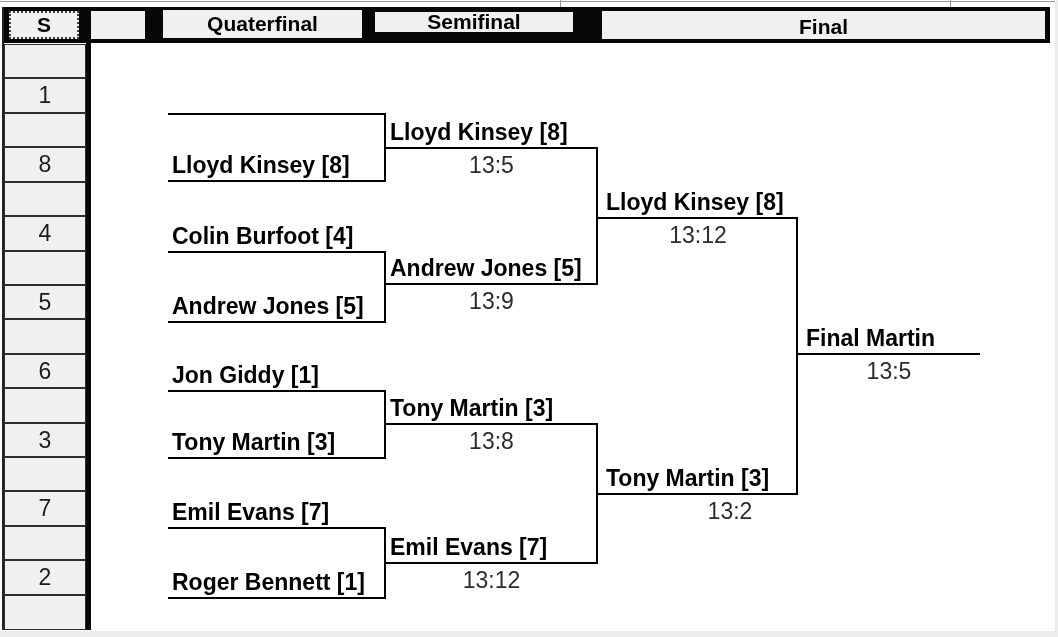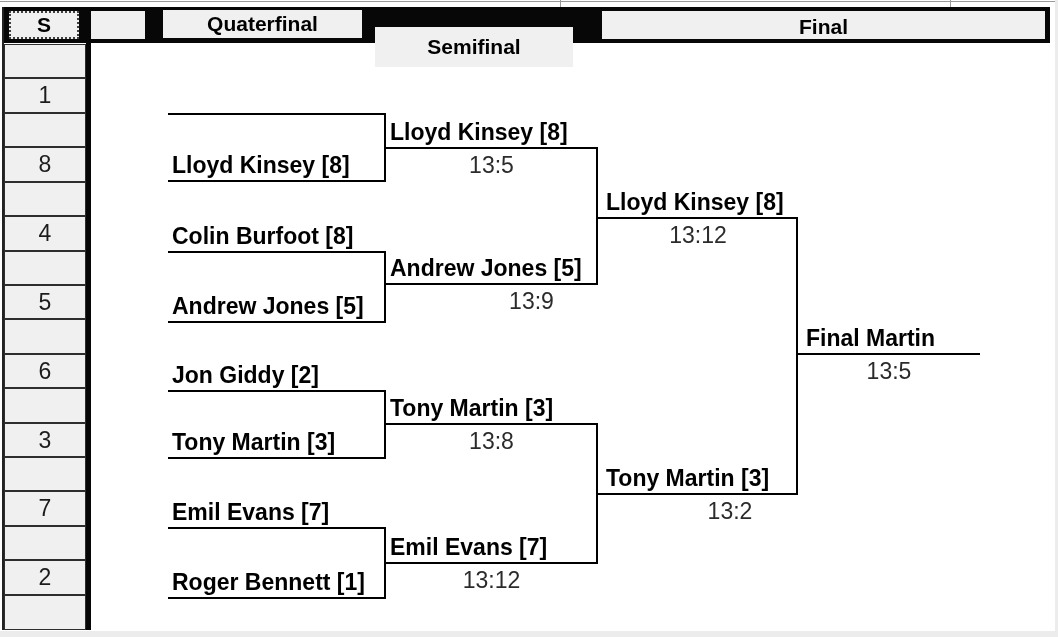--- a/index.html
+++ b/index.html
@@ -32,21 +32,21 @@
   <div class="edge" style="left:0;top:631px;width:1058px;height:6px;"></div>
 
   <div class="band" style="left:2px;top:7px;width:1048px;height:36px;"></div>
   <div class="hcell scell" style="left:9px;top:11px;width:70px;height:28px;">
     <span>S</span>
   </div>
   <div class="hcell" style="left:88px;top:11px;width:57px;height:28px;"></div>
   <div class="hcell" style="left:163px;top:0;width:199px;height:28px;margin-top:10px;">
     <span>Quaterfinal</span>
   </div>
-  <div class="hcell" style="left:375px;top:27px;width:198px;height:40px;">
+  <div class="hcell" style="left:375px;top:12px;width:198px;height:20px;">
     <span>Semifinal</span>
   </div>
   <div class="hcell" style="left:602px;top:11px;width:443px;height:28px;align-items:flex-end;">
     <span>Final</span>
   </div>
 
   <div class="strip" style="left:2px;top:7px;width:2px;height:623px;"></div>
   <div class="band" style="left:86px;top:7px;width:5px;height:623px;"></div>
 
   <div class="seed" style="top:44px;height:34px;"></div>
@@ -87,31 +87,31 @@
   <div class="vline" style="left:596px;top:147px;height:138px;"></div>
   <div class="vline" style="left:596px;top:423px;height:141px;"></div>
 
   <div class="hline" style="left:598px;top:217px;width:200px;"></div>
   <div class="hline" style="left:598px;top:493px;width:200px;"></div>
   <div class="vline" style="left:796px;top:217px;height:278px;"></div>
 
   <div class="hline" style="left:798px;top:353px;width:182px;"></div>
 
   <div class="pname" style="left:172px;top:152px;">Lloyd Kinsey [8]</div>
-  <div class="pname" style="left:172px;top:223px;">Colin Burfoot [8]</div>
+  <div class="pname" style="left:172px;top:223px;">Colin Burfoot [4]</div>
   <div class="pname" style="left:172px;top:293px;">Andrew Jones [5]</div>
-  <div class="pname" style="left:172px;top:362px;">Jon Giddy [2]</div>
+  <div class="pname" style="left:172px;top:362px;">Jon Giddy [1]</div>
   <div class="pname" style="left:172px;top:429px;">Tony Martin [3]</div>
   <div class="pname" style="left:172px;top:499px;">Emil Evans [7]</div>
   <div class="pname" style="left:172px;top:569px;">Roger Bennett [1]</div>
 
   <div class="pname" style="left:390px;top:119px;">Lloyd Kinsey [8]</div>
   <div class="score" style="left:385px;top:152px;width:213px;">13:5</div>
   <div class="pname" style="left:390px;top:255px;">Andrew Jones [5]</div>
-  <div class="score" style="left:385px;top:288px;width:213px;margin-left:40px;">13:9</div>
+  <div class="score" style="left:385px;top:288px;width:213px;">13:9</div>
   <div class="pname" style="left:390px;top:395px;">Tony Martin [3]</div>
   <div class="score" style="left:385px;top:428px;width:213px;">13:8</div>
   <div class="pname" style="left:390px;top:534px;">Emil Evans [7]</div>
   <div class="score" style="left:385px;top:567px;width:213px;">13:12</div>
 
   <div class="pname" style="left:606px;top:189px;">Lloyd Kinsey [8]</div>
   <div class="score" style="left:598px;top:222px;width:200px;">13:12</div>
   <div class="pname" style="left:606px;top:465px;">Tony Martin [3]</div>
   <div class="score" style="left:598px;top:498px;width:200px;padding-left:32px;">13:2</div>
 

